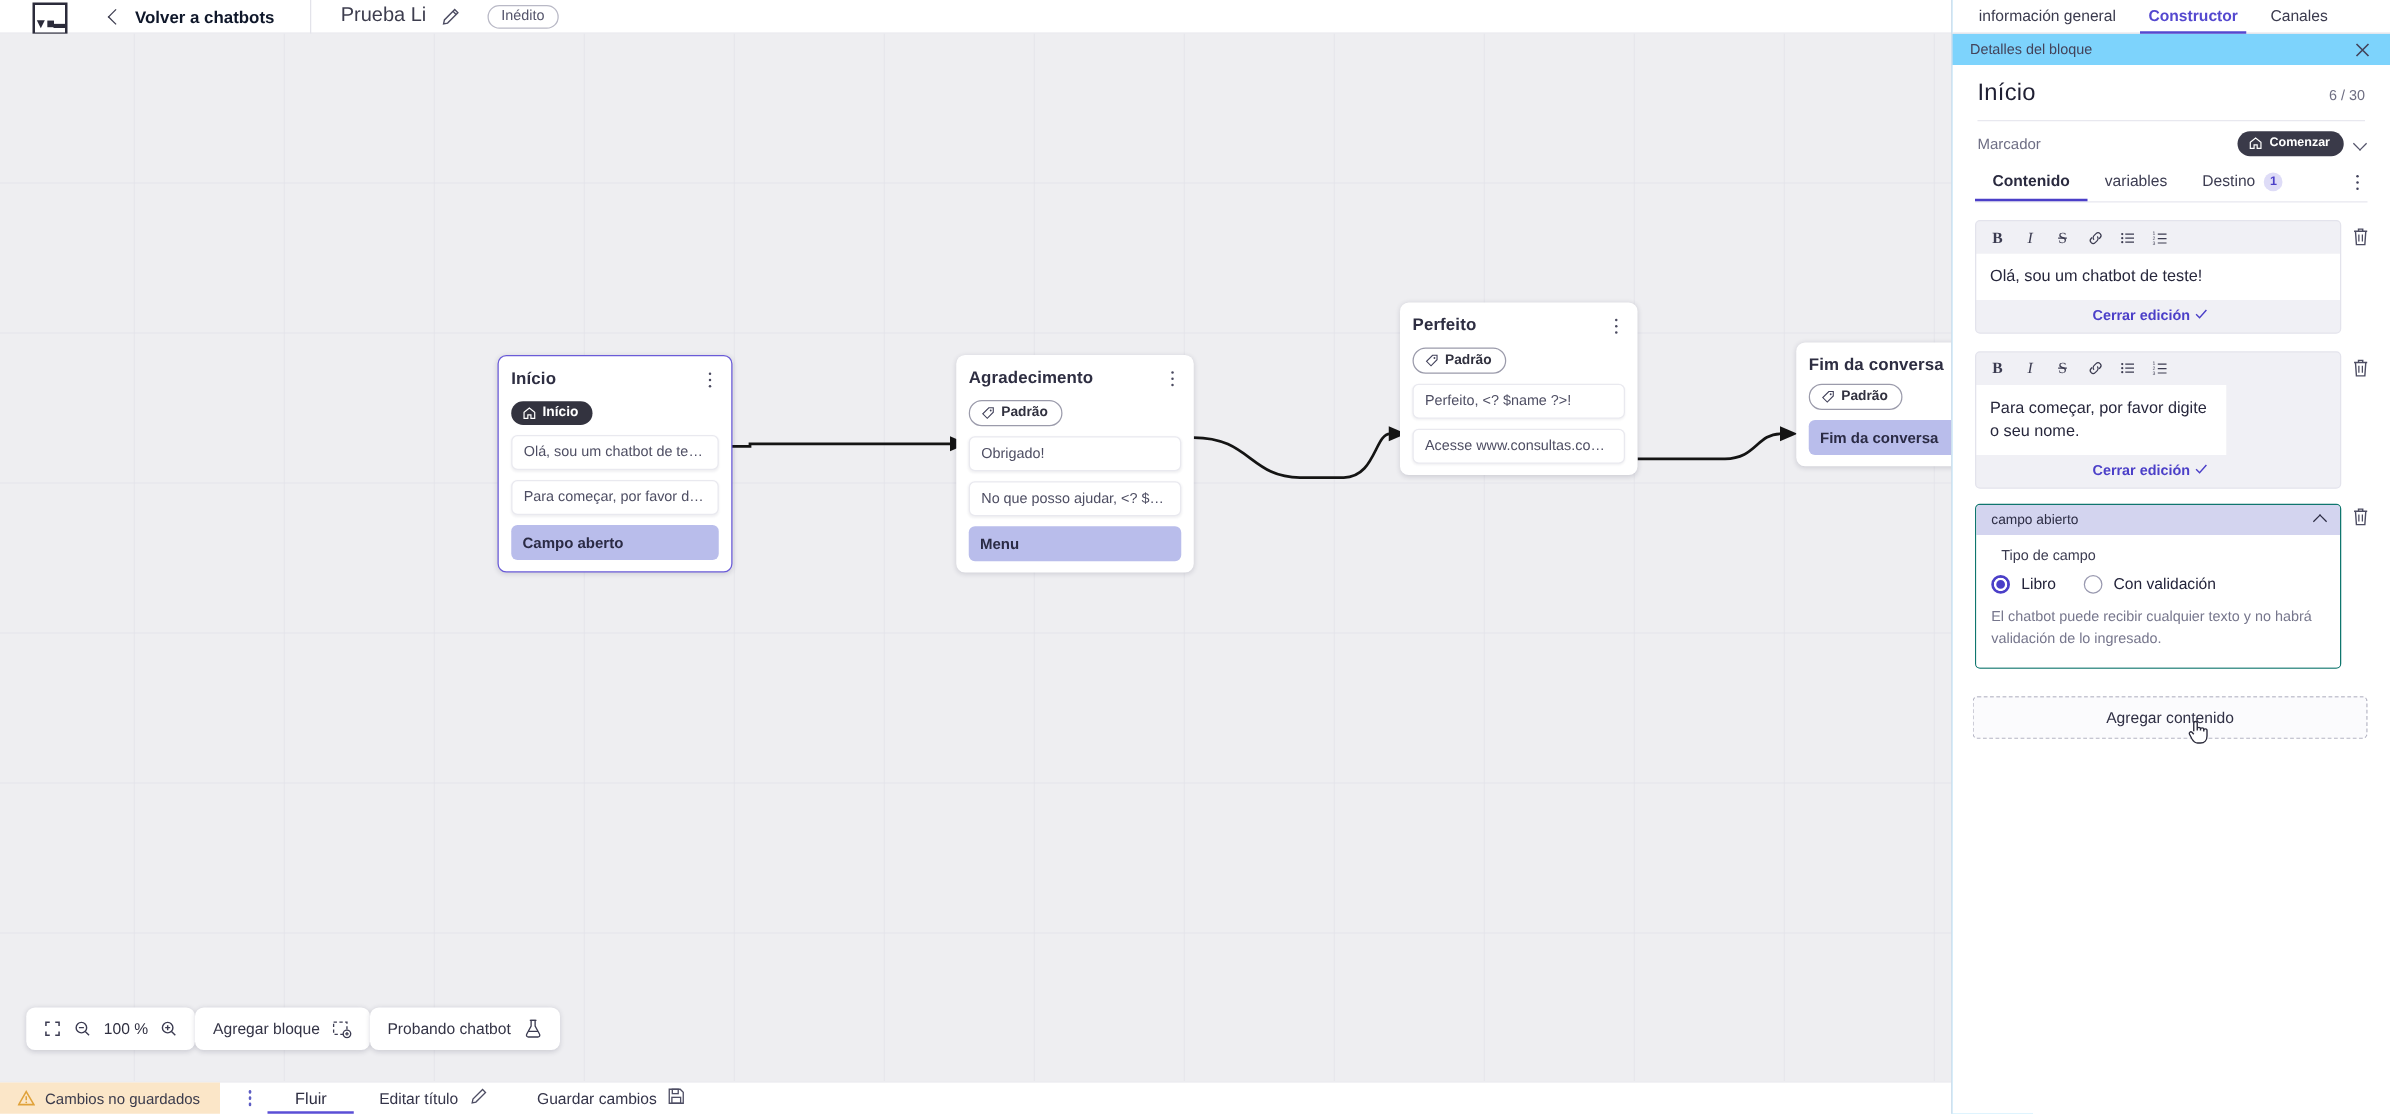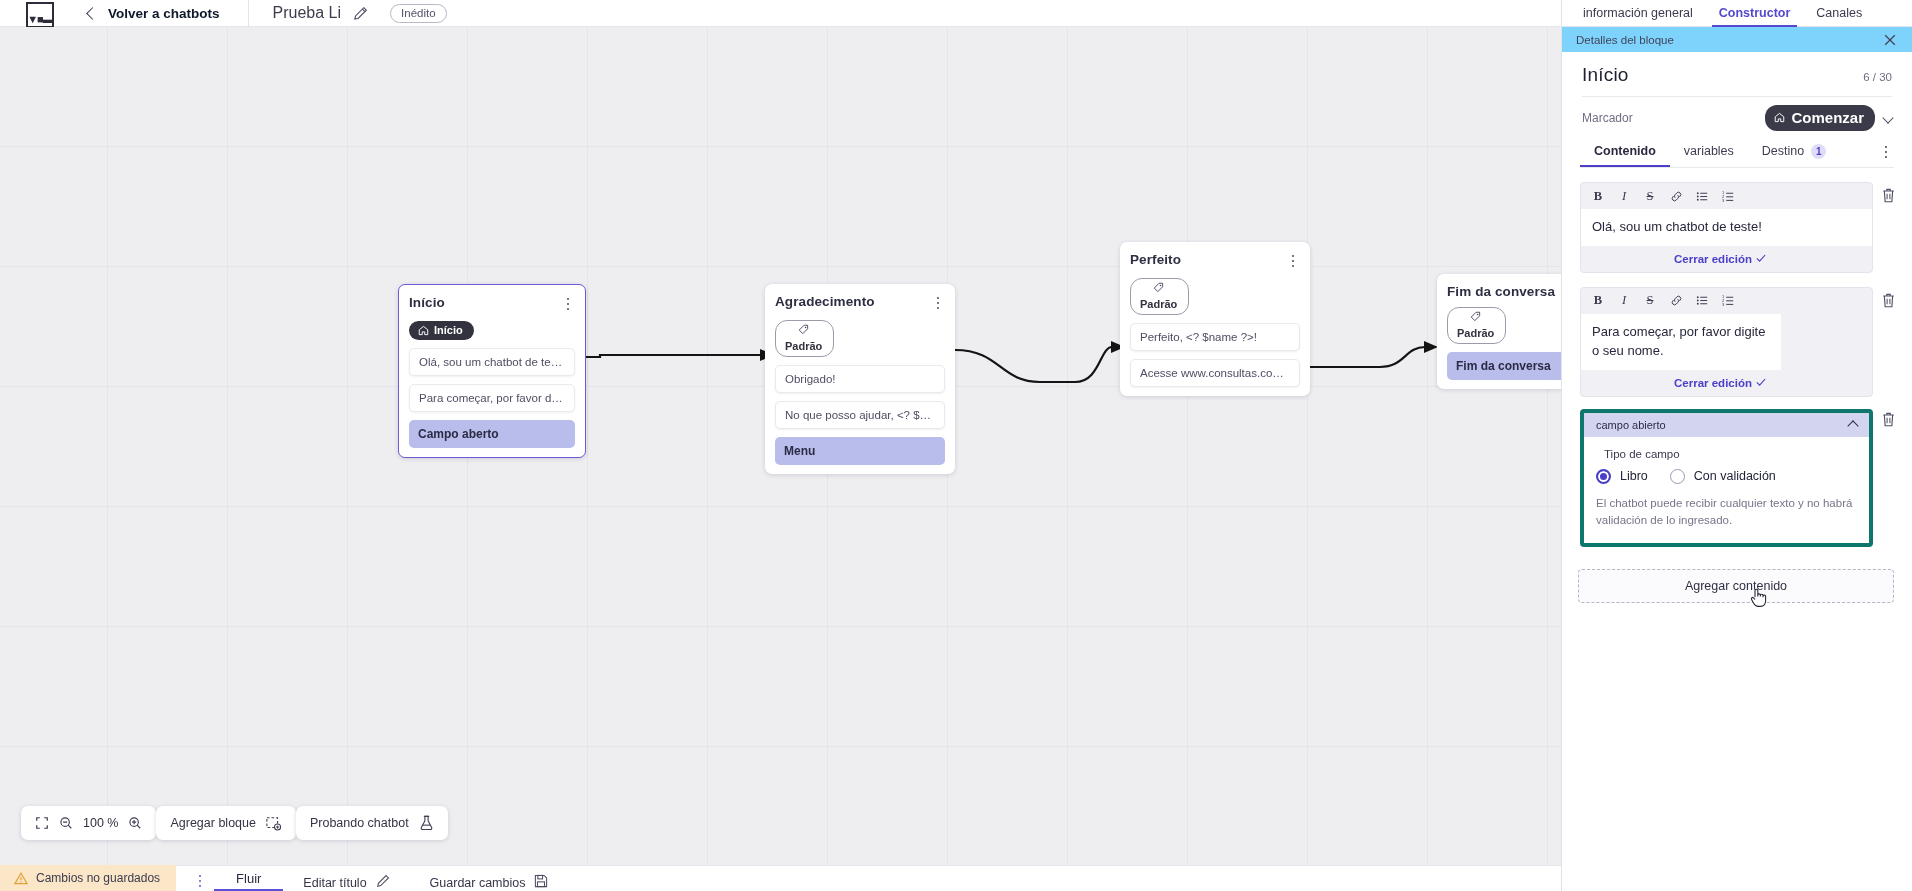--- a/index.html
+++ b/index.html
@@ -67,21 +67,21 @@
   .node-head { display: flex; align-items: flex-start; justify-content: space-between; }
   .node-title { font-size: 13.5px; font-weight: 600; color: #2e2e42; letter-spacing: .1px;}
   .kebab { width: 14px; height: 18px; display:flex; flex-direction: column; align-items:center;
     justify-content: center; gap: 2.5px; cursor: pointer; }
   .kebab i { width: 2.6px; height: 2.6px; border-radius: 50%; background: #4a4a60; display:block;}
   .tag {
     display: inline-flex; align-items: center; gap: 5px; margin-top: 8px;
     padding: 3px 11px 4px 9px; border-radius: 12px; font-size: 11px; font-weight: 700;
   }
   .tag.dark { background: #33333f; color: #ffffff; }
-  .tag.light { background: #ffffff; color: #31313f; border: 1px solid #9b9bab; font-weight: 600; flex-direction: column;}
+  .tag.light { background: #ffffff; color: #31313f; border: 1px solid #9b9bab; font-weight: 600;}
   .tag svg { display: block; }
   .row {
     margin-top: 8px; background: #ffffff; border: 1px solid #e9e9ef; border-radius: 5px;
     padding: 7px 9px; font-size: 11.5px; color: #4e4e63; white-space: nowrap;
     overflow: hidden; text-overflow: ellipsis; box-shadow: 0 1px 2px rgba(40,40,70,.07);
   }
   .row.accent {
     background: #b9bdeb; border: none; color: #2b2b45; font-weight: 700; font-size: 12px;
     box-shadow: none;
   }
@@ -92,21 +92,21 @@
     background: #ffffff; border-radius: 7px; box-shadow: 0 1px 4px rgba(40,40,70,.17);
     height: 34px; display: flex; align-items: center; gap: 10px; padding: 0 14px;
     font-size: 12.5px; color: #343446; cursor: pointer; white-space: nowrap;
   }
   .ftool svg { display:block; }
   .zoomlvl { font-size: 12.5px; color: #2f2f40; }
 
   
   .footer {
     position: absolute; left: 0; bottom: 0; width: 1561px; height: 26px;
-    background: #ffffff; display: flex; align-items: flex-end;
+    background: #ffffff; display: flex; align-items: center;
     border-top: 1px solid #e6e6ec;
   }
   .unsaved {
     background: #fbe6c8; height: 26px; display: flex; align-items: center; gap: 8px;
     padding: 0 16px 0 14px; font-size: 12px; color: #3b3b4c; white-space: nowrap;
   }
   .warn-ico { width: 14px; height: 13px; }
   .foot-kebab { margin-left: 16px; margin-right: 6px; width: 16px; height: 20px;
     display:flex; flex-direction:column; align-items:center; justify-content:center; gap:2.5px; cursor:pointer;}
   .foot-kebab i { width: 2.6px; height: 2.6px; border-radius: 50%; background: #5d5dc4; display:block;}
@@ -153,21 +153,21 @@
   }
   .rhead-title { font-size: 19px; color: #1f1f33; font-weight: 400; letter-spacing: .2px;}
   .rhead-count { font-size: 11.5px; color: #6e6e82; }
   .rhr { margin: 10px 20px 0; height: 1px; background: #e8e8ef; }
   .marcador {
     padding: 8px 18px 0 20px; display: flex; align-items: center; justify-content: space-between;
   }
   .marcador-label { font-size: 12px; color: #6f6f85; }
   .marcador-right { display: flex; align-items: center; gap: 8px; }
   .chip-dark {
-    background: #3a3a49; color: #fff; border-radius: 12px; font-size: 15px; font-weight: 700;
+    background: #3a3a49; color: #fff; border-radius: 12px; font-size: 10px; font-weight: 700;
     padding: 4px 11px 5px 9px; display: inline-flex; align-items: center; gap: 6px; cursor: pointer;
   }
   .chev-down { width: 11px; height: 11px; position: relative; cursor: pointer; }
   .chev-down::before { content:""; position:absolute; left:1px; top:1px; width:7px; height:7px;
     border-right:1.5px solid #53536a; border-bottom:1.5px solid #53536a; transform: rotate(45deg); }
 
   .ctabs { margin: 12px 18px 0; display: flex; align-items: center; position: relative;
     border-bottom: 1px solid #e8e8ef; }
   .ctab { position: relative; padding: 0 14px 8px; font-size: 12.5px; color: #3d3d52; cursor: pointer;
     display:flex; align-items:center; gap:7px; white-space: nowrap;}
@@ -193,21 +193,21 @@
   .rt-text {
     background: #ffffff; padding: 9px 11px; font-size: 13px; color: #27273c; line-height: 1.45;
     min-height: 30px;
   }
   .rt-foot { height: 26px; display: flex; align-items: center; justify-content: center;
     padding-right: 12px; gap: 3px; }
   .rt-close { font-size: 11.5px; color: #4b3fc8; font-weight: 600; cursor: pointer; }
   .trash { width: 15px; height: 17px; margin-top: 5px; cursor: pointer; flex: none; }
 
   
-  .fieldcard { flex: 1; border-radius: 4px; overflow: hidden; border: 4px solid #0f766e; }
+  .fieldcard { flex: 1; border-radius: 4px; overflow: hidden; border: 1px solid #0f766e; }
   .fc-head {
     background: #d3d4ef; height: 24px; display: flex; align-items: center;
     justify-content: space-between; padding: 0 10px 0 12px; font-size: 11px; color: #2c2c44;
   }
   .chev-up { width: 11px; height: 11px; position: relative; cursor: pointer; }
   .chev-up::before { content:""; position:absolute; left:1px; top:3px; width:7px; height:7px;
     border-left:1.5px solid #2c2c44; border-top:1.5px solid #2c2c44; transform: rotate(45deg); }
   .fc-body { background: #ffffff; padding: 11px 12px 14px; }
   .fc-label { font-size: 11.5px; color: #3b3b50; margin-left: 8px; }
   .radios { display: flex; align-items: center; gap: 10px; margin-top: 9px; }

